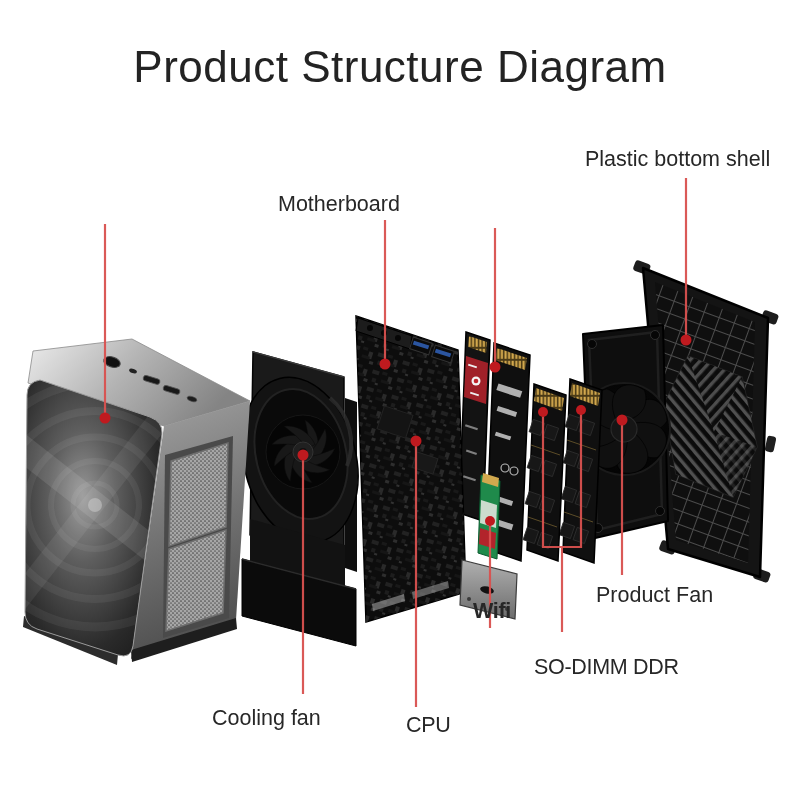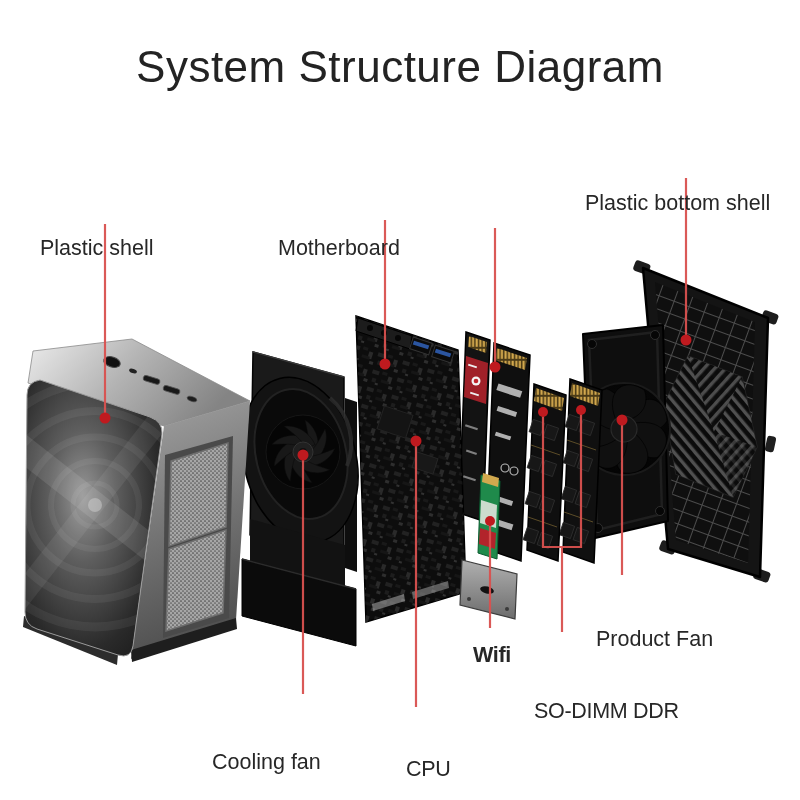--- a/index.html
+++ b/index.html
@@ -3,21 +3,21 @@
 <meta charset="utf-8">
 <style>
   html,body{margin:0;padding:0;width:800px;height:800px;overflow:hidden;background:#ffffff;}
   .stage{position:relative;width:800px;height:800px;background:#ffffff;font-family:"Liberation Sans",sans-serif;}
   .stage svg{position:absolute;left:0;top:0;}
   .title{
     position:absolute;left:0;top:42px;width:800px;text-align:center;
     font-size:44px;font-weight:400;letter-spacing:0.5px;color:#232323;white-space:pre;
   }
   .label{
-    position:absolute;font-size:21.5px;font-weight:400;color:#272727;white-space:pre;line-height:1.1;margin-top:44px;
+    position:absolute;font-size:21.5px;font-weight:400;color:#272727;white-space:pre;line-height:1.1;
   }
   .label.alt{letter-spacing:-0.3px;}
 </style>
 </head>
 <body>
 
 <div class="stage">
 
   <svg width="800" height="800" viewBox="0 0 800 800">
     <defs>
@@ -291,23 +291,22 @@
       <circle cx="686" cy="340" r="5.5"></circle>
       <circle cx="303" cy="455" r="5.5"></circle>
       <circle cx="416" cy="441" r="5.5"></circle>
       <circle cx="490" cy="521" r="5"></circle>
       <circle cx="543" cy="412" r="5"></circle>
       <circle cx="581" cy="410" r="5"></circle>
       <circle cx="622" cy="420" r="5.5"></circle>
     </g>
   </svg>
 
-  <div class="title">System Structure Diagram</div>
-
-  <div class="label" style="left:40px;  top:193px;">Plastic shell</div>
+  <div class="title">Product Structure Diagram</div>
+
   <div class="label" style="left:278px; top:193px;text-align:right;">Motherboard</div>
   <div class="label" style="left:585px; top:148px;">Plastic bottom shell</div>
   <div class="label" style="left:596px; top:584px;">Product Fan</div>
   <div class="label alt" style="left:473px; top:600px;font-weight:bold;">Wifi</div>
   <div class="label alt" style="left:534px; top:656px;">SO-DIMM DDR</div>
   <div class="label" style="left:212px; top:707px;text-align:center;">Cooling fan</div>
   <div class="label alt" style="left:406px; top:714px;">CPU</div>
 
 </div>
 

